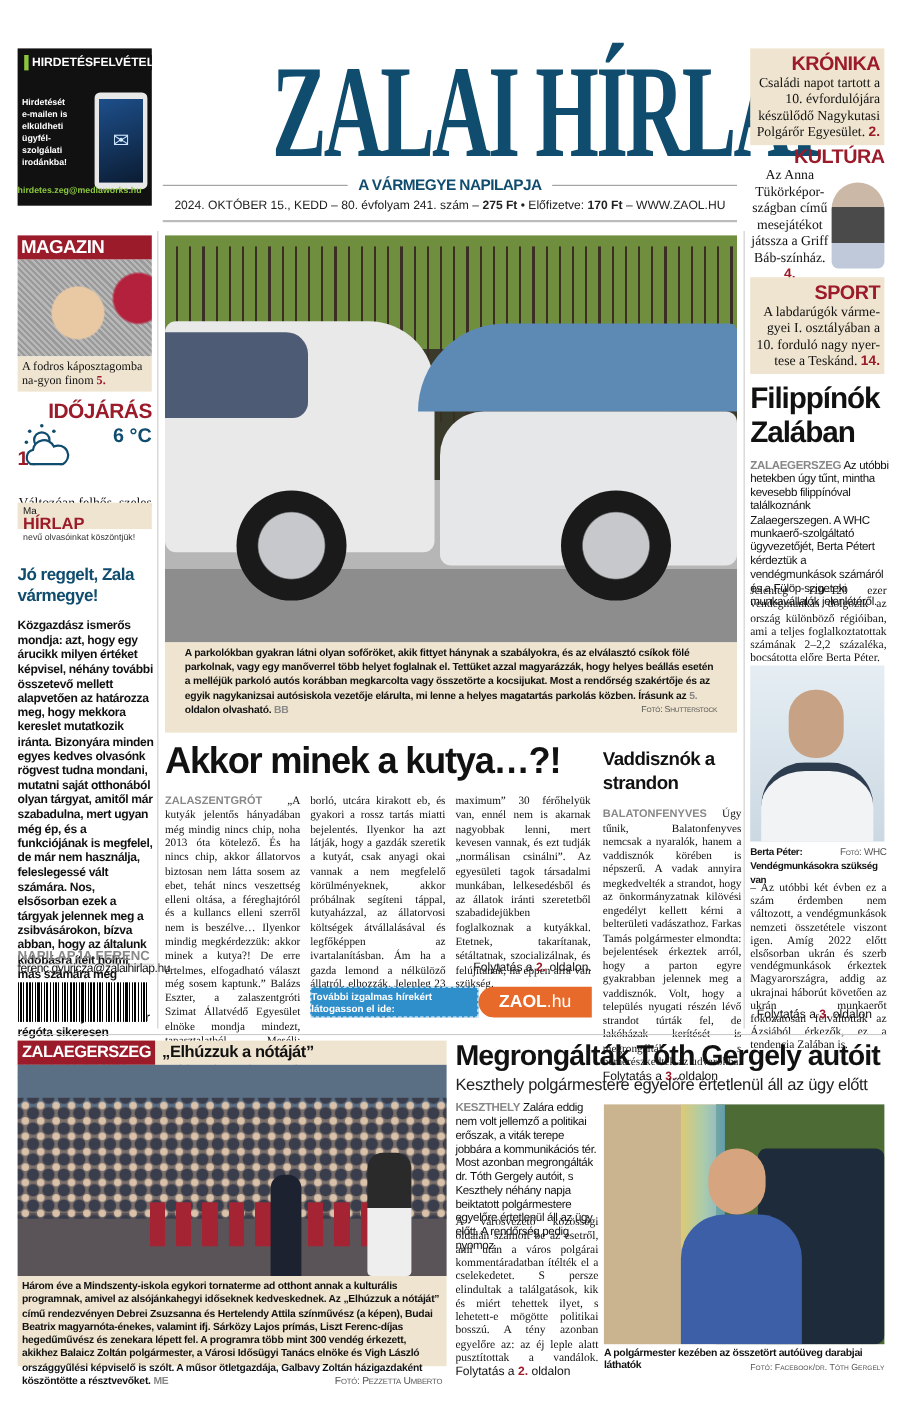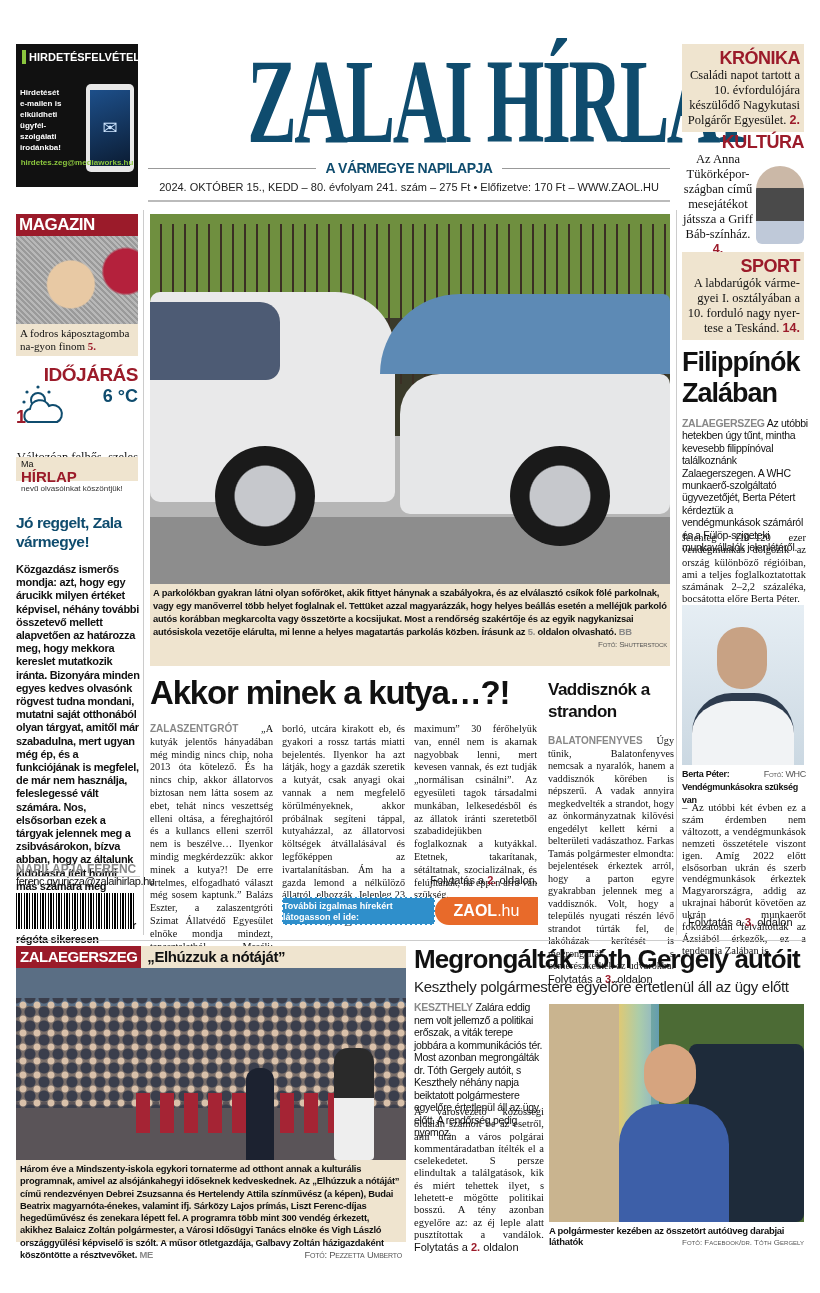--- a/index.html
+++ b/index.html
@@ -8,29 +8,29 @@
 .red{color:#9b1b2a}
 .beige{background:#efe4cf}
 .just{text-align:justify}
 
 
 #ad{left:16px;top:44px;width:122px;height:143px;background:#111;color:#fff;overflow:hidden}
 #ad .tag{position:absolute;left:6px;top:6px;background:#111;border-left:4px solid #8bc63e;border-right:14px solid #8bc63e;font:bold 11px "Liberation Sans",sans-serif;padding:1px 3px;white-space:nowrap}
 #ad .txt{position:absolute;left:4px;top:43px;width:46px;font:bold 8px/11px "Liberation Sans",sans-serif}
 #ad .tablet{position:absolute;left:70px;top:40px;width:48px;height:88px;border-radius:5px;background:#e8e8e8;padding:6px 4px}
 #ad .tablet .scr{width:100%;height:100%;background:linear-gradient(160deg,#1d4f8a,#0b1c33);display:flex;align-items:center;justify-content:center;font-size:18px;color:#cfe6ff}
-#ad .mail{position:absolute;left:0;right:0;bottom:20px;text-align:center;color:#8bc63e;font:bold 8px "Liberation Sans",sans-serif}
+#ad .mail{position:absolute;left:0;right:0;bottom:10px;text-align:left;color:#8bc63e;font:bold 8px "Liberation Sans",sans-serif}
 
 
 #logo{left:148px;top:38px;width:522px;height:128px;font-family:"Liberation Serif",serif;font-weight:bold;font-size:120px;line-height:128px;color:#0f4c6e;text-align:center;letter-spacing:-4px;transform:scaleX(0.62);transform-origin:center;white-space:nowrap}
 #tagline{left:148px;top:160px;width:522px;height:16px;display:flex;align-items:center}
 #tagline .ln{flex:1;height:1px;background:#999}
 #tagline span{font:bold 14px "Liberation Sans",sans-serif;color:#0f4c6e;padding:0 10px;letter-spacing:-0.5px}
 #dateline{left:148px;top:181px;width:522px;text-align:center;font:11px "Liberation Sans",sans-serif;color:#222;white-space:nowrap}
-#dateline b{font-weight:normal}
+#dateline b{font-weight:bold}
 #mastrule{left:148px;top:200px;width:522px;height:2px;background:#bbb}
 
 
 .teaser{font-size:12.5px;line-height:15px;text-align:right}
 .teaser h3{font:bold 18px/20px "Liberation Sans",sans-serif;color:#9b1b2a;letter-spacing:-0.5px}
 .teaser .pg{font:bold 12.5px "Liberation Sans",sans-serif;color:#9b1b2a}
 #kronika{left:682px;top:44px;width:122px;padding:4px 4px 4px 2px}
 #kultura{left:682px;top:132px;width:122px}
 #kultura .body{width:72px;margin-left:0;text-align:center}
 #kultura .person{position:absolute;right:0;top:34px;width:48px;height:78px;border-radius:24px 24px 6px 6px;background:linear-gradient(#cbb8a7 0 28%,#4a4a4a 28% 70%,#bfc9d9 70%)}
@@ -66,21 +66,21 @@
 #photo .car1{position:absolute;left:0;top:78px;width:245px;height:210px;background:#e9e9ea;border-radius:10px 60px 10px 10px}
 #photo .car1 .win{position:absolute;left:0;top:10px;width:130px;height:78px;background:#4d5b74;border-radius:0 20px 14px 0}
 #photo .car2{position:absolute;right:0;top:80px;width:290px;height:80px;background:#5d8ab5;border-radius:120px 10px 0 0}
 #photo .car3{position:absolute;right:0;top:160px;width:270px;height:140px;background:#e6e7e8;border-radius:40px 10px 10px 10px}
 #photo .w{position:absolute;width:100px;height:100px;border-radius:50%;background:radial-gradient(circle,#c6c8cc 0 42%,#1a1a1a 44%)}
 #photo .w1{left:65px;top:232px}
 #photo .w2{left:360px;top:232px}
 #lead-head{left:150px;top:584px;width:520px;height:82px;padding:1px 0}
 #lead-head .kick{display:inline-block;background:#9b1b2a;color:#fff;font:bold 16px/20px "Liberation Sans",sans-serif;padding:0 3px;letter-spacing:-0.5px}
 #lead-head .ttl{font:bold 16px "Liberation Sans",sans-serif;letter-spacing:-0.5px}
-#lead-head .body{font:bold 9.4px/13px "Liberation Sans",sans-serif;padding:1px 3px;letter-spacing:-0.2px}
+#lead-head .body{font:bold 9.4px/13px "Liberation Sans",sans-serif;padding:1px 18px;letter-spacing:-0.2px}
 #lead-head .body .pg{color:#888}
 #lead-head .credit{float:right;font:8px "Liberation Sans",sans-serif;color:#555;font-variant:small-caps;margin-top:2px}
 
 
 #fil-title{left:682px;top:347px;width:130px;font:bold 27px/31px "Liberation Sans",sans-serif;letter-spacing:-1px}
 #fil-lead{left:682px;top:417px;width:130px;font:10.5px/12.4px "Liberation Sans",sans-serif;letter-spacing:-0.3px}
 #fil-lead .kw{font-weight:bold;color:#888}
 #fil-body{left:682px;top:532px;width:124px;font:10.5px/12.3px "Liberation Serif",serif}
 #fil-photo{left:682px;top:605px;width:122px;height:160px;background:linear-gradient(#e6eef4,#cbd8e2)}
 #fil-photo .head{position:absolute;left:35px;top:22px;width:50px;height:62px;border-radius:24px;background:#c8a284}

